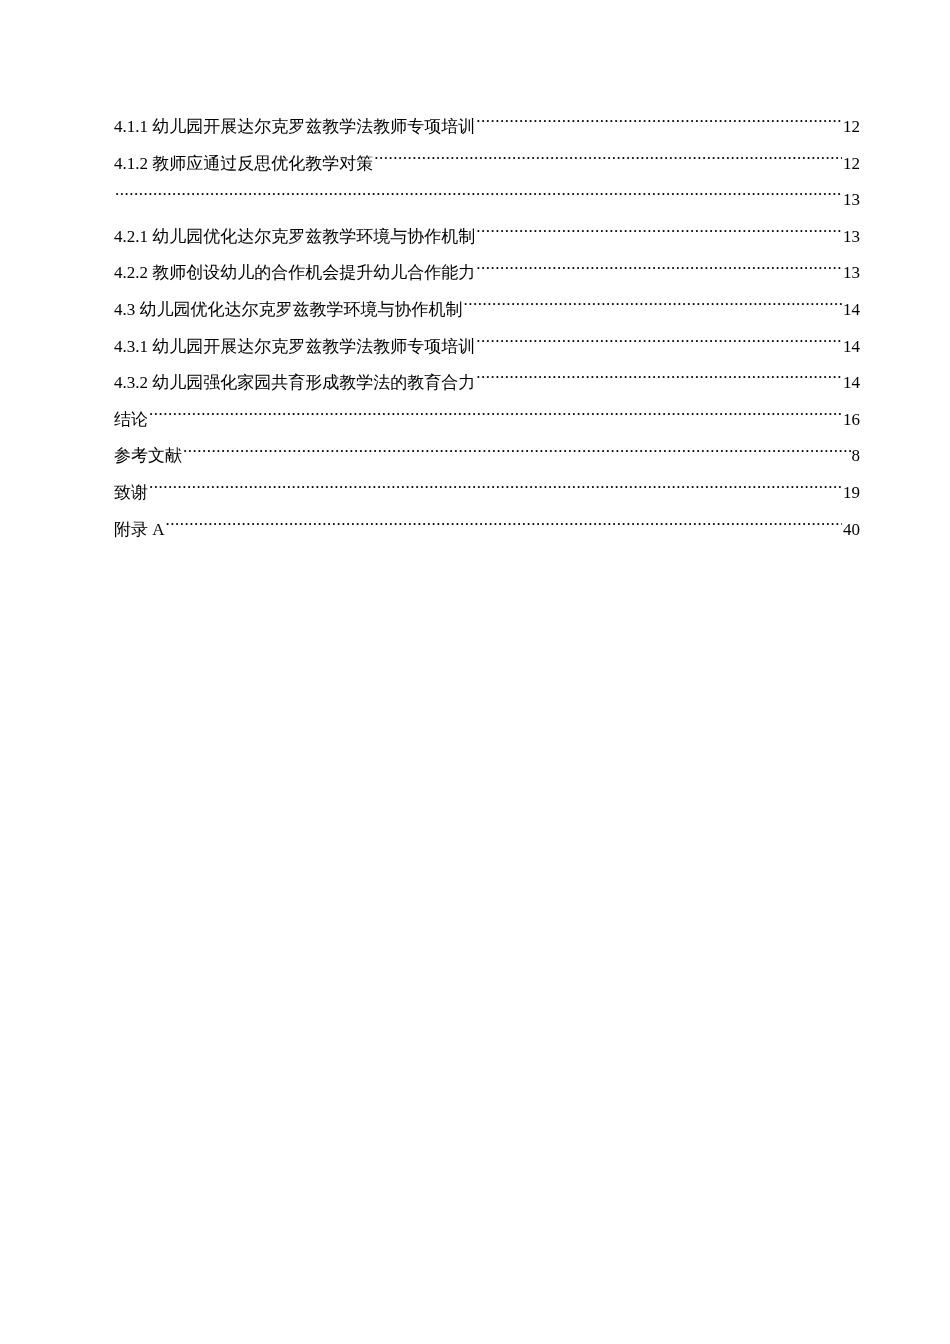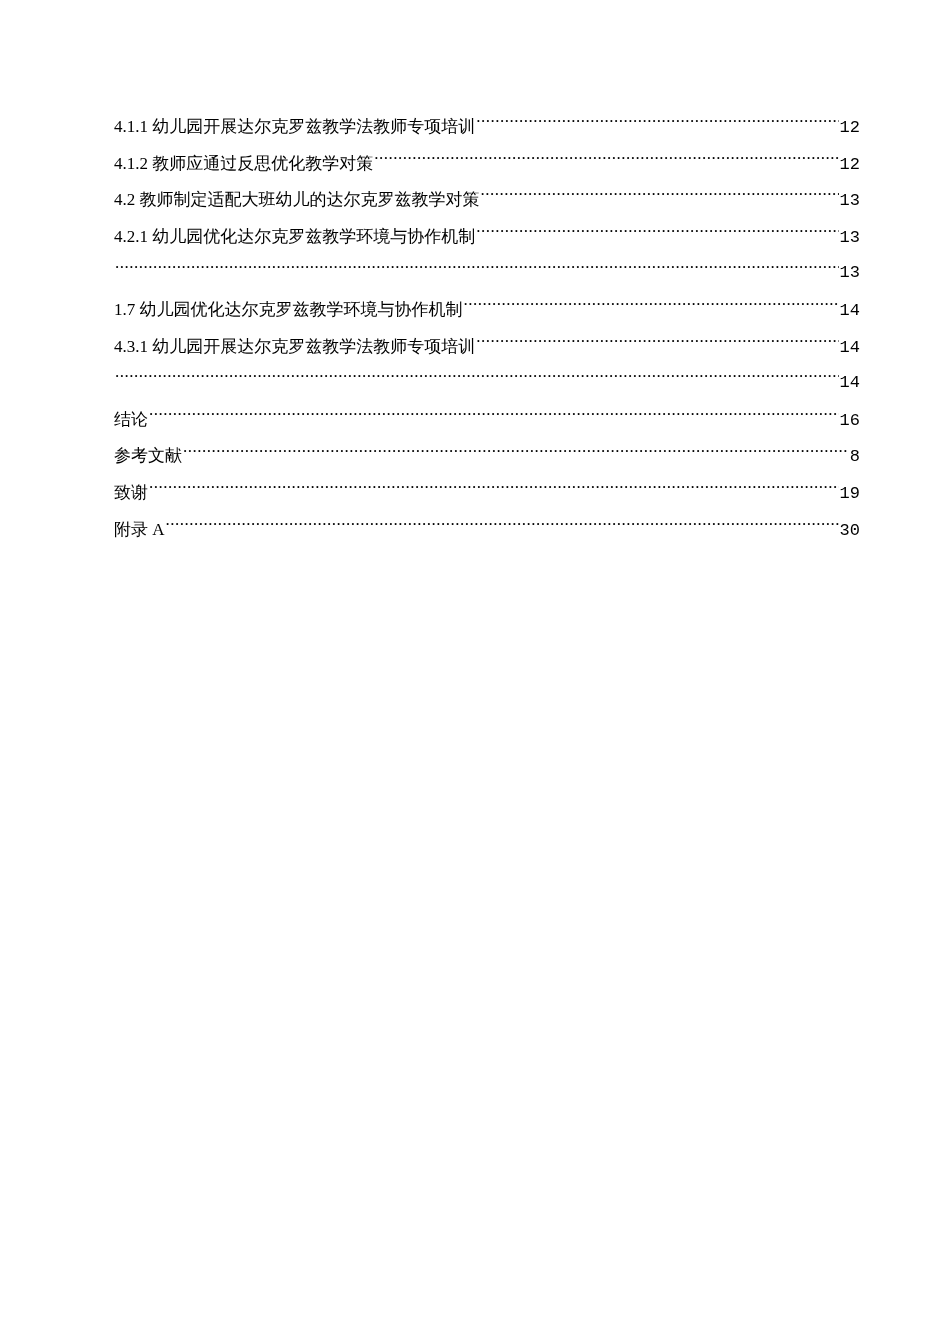--- a/index.html
+++ b/index.html
@@ -51,21 +51,20 @@
       content: "........................................................................................................................................................................................................................................................................";
       position: absolute;
       left: 0;
       bottom: 0.05em;
       letter-spacing: 0.5px;
       white-space: nowrap;
     }
     .toc-entry .page-num {
       flex: 0 0 auto;
       text-align: left;
-      font-family: Liberation Mono, monospace;
     }
   </style>
 </head>
 <body>
 
 <div class="page">
   <div class="toc">
 
     <div class="toc-entry">
       <span class="label"><span class="num">4.1.1</span> <span>幼儿园开展达尔克罗兹教学法教师专项培训</span></span>
@@ -73,49 +72,50 @@
       <span class="page-num">12</span>
     </div>
 
     <div class="toc-entry">
       <span class="label"><span class="num">4.1.2</span> <span>教师应通过反思优化教学对策</span></span>
       <span class="leader"></span>
       <span class="page-num">12</span>
     </div>
 
     <div class="toc-entry">
-      <span class="label"><span class="num">4.2</span> <span>教师制定适配大班幼儿的达尔克罗兹教学对策</span></span>
       <span class="leader"></span>
       <span class="page-num">13</span>
     </div>
 
     <div class="toc-entry">
       <span class="label"><span class="num">4.2.1</span> <span>幼儿园优化达尔克罗兹教学环境与协作机制</span></span>
       <span class="leader"></span>
       <span class="page-num">13</span>
     </div>
 
     <div class="toc-entry">
+      <span class="label"><span class="num">4.2.2</span> <span>教师创设幼儿的合作机会提升幼儿合作能力</span></span>
       <span class="leader"></span>
       <span class="page-num">13</span>
     </div>
 
     <div class="toc-entry">
-      <span class="label"><span class="num">1.7</span> <span>幼儿园优化达尔克罗兹教学环境与协作机制</span></span>
+      <span class="label"><span class="num">4.3</span> <span>幼儿园优化达尔克罗兹教学环境与协作机制</span></span>
       <span class="leader"></span>
       <span class="page-num">14</span>
     </div>
 
     <div class="toc-entry">
       <span class="label"><span class="num">4.3.1</span> <span>幼儿园开展达尔克罗兹教学法教师专项培训</span></span>
       <span class="leader"></span>
       <span class="page-num">14</span>
     </div>
 
     <div class="toc-entry">
+      <span class="label"><span class="num">4.3.2</span> <span>幼儿园强化家园共育形成教学法的教育合力</span></span>
       <span class="leader"></span>
       <span class="page-num">14</span>
     </div>
 
     <div class="toc-entry">
       <span class="label">结论</span>
       <span class="leader"></span>
       <span class="page-num">16</span>
     </div>
 
@@ -127,19 +127,19 @@
 
     <div class="toc-entry">
       <span class="label">致谢</span>
       <span class="leader"></span>
       <span class="page-num">19</span>
     </div>
 
     <div class="toc-entry">
       <span class="label">附录 A</span>
       <span class="leader"></span>
-      <span class="page-num">30</span>
+      <span class="page-num">40</span>
     </div>
 
 
 
   </div>
 </div>
 
 </body></html>

